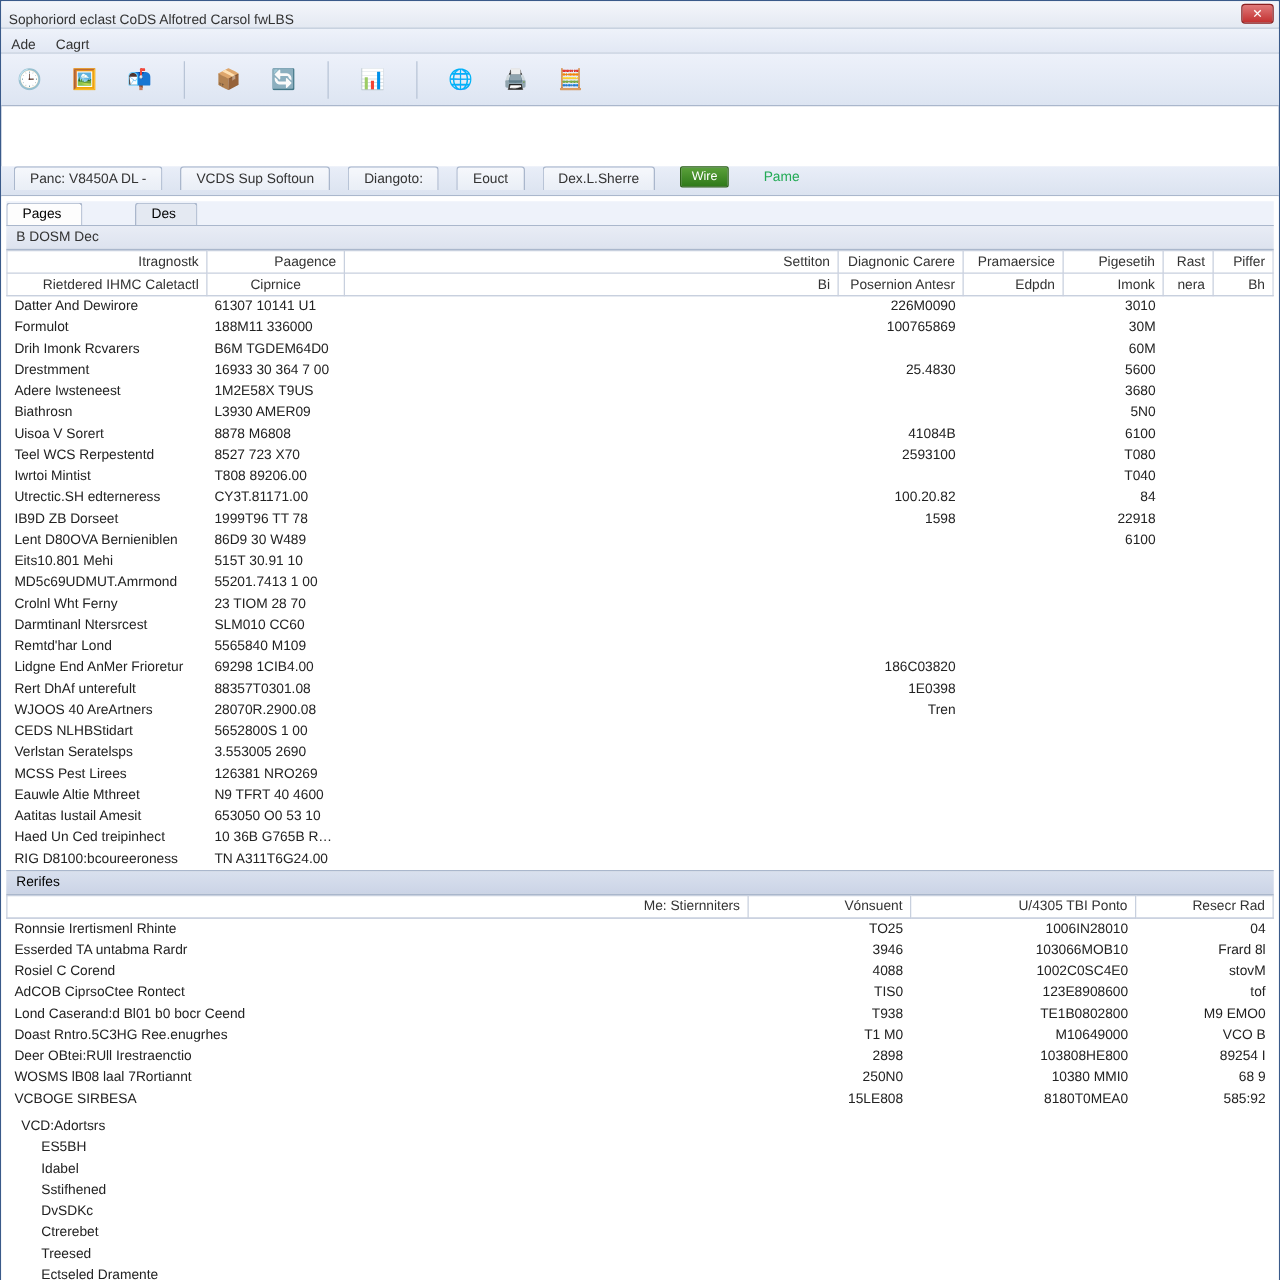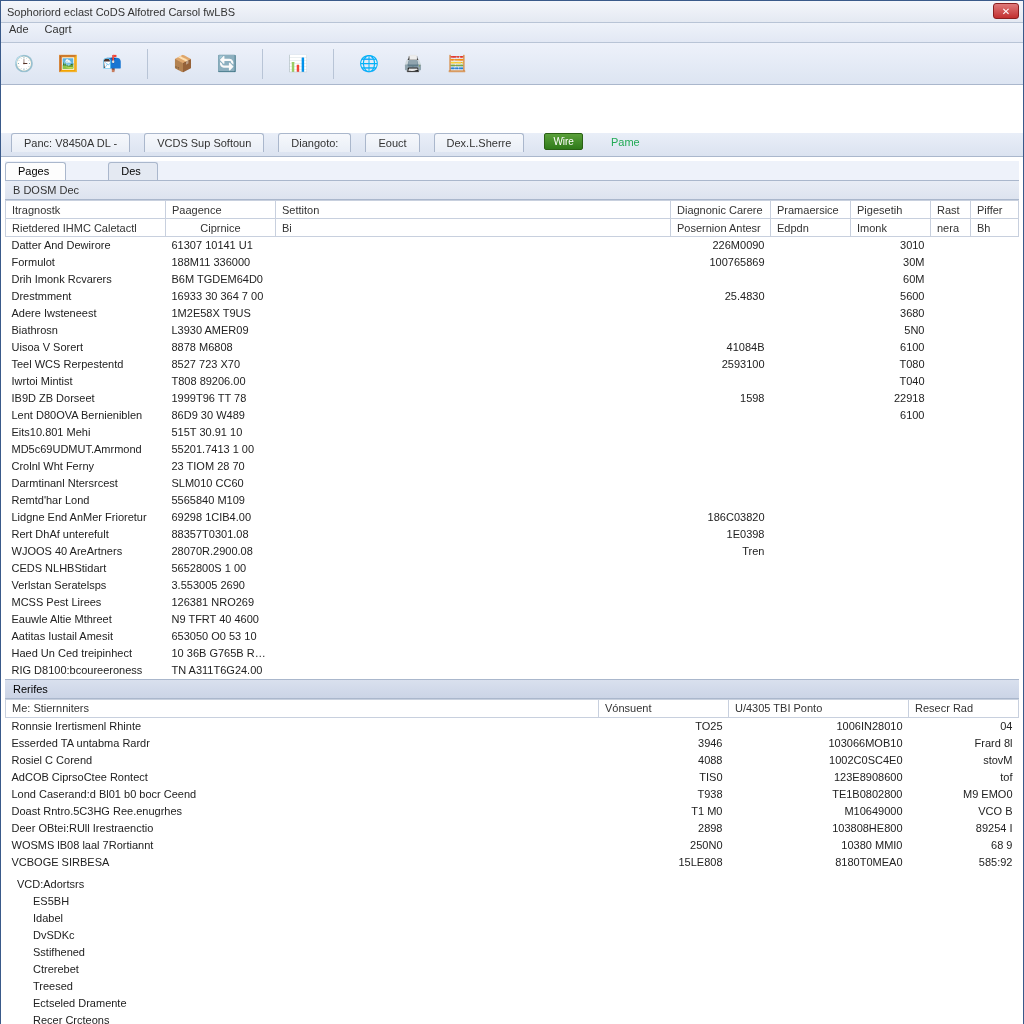--- a/index.html
+++ b/index.html
@@ -1,38 +1,38 @@
 <!DOCTYPE html>
 <html><head>
 <meta charset="utf-8">
 <style>
 * { margin:0; padding:0; box-sizing:border-box; font-family:Tahoma,Segoe UI,Arial,sans-serif; font-size:11px; }
 html,body { width:1024px; height:1024px; overflow:hidden; }
 body { background:#0a2a5c; display:flex; flex-direction:column; }
 .outer-top { height:40px; background:#0a2a5c; }
 .window { flex:1; background:#fff; border:1px solid #3a5a8a; display:flex; flex-direction:column; margin:0 0 14px 0; }
-.titlebar { height:22px; background:linear-gradient(#f4f6fb,#e4e9f2); border-bottom:1px solid #b8c4d6; display:flex; align-items:center; padding:0 6px; position:relative; color:#333; }
+.titlebar { height:22px; background:linear-gradient(#f4f6fb,#e4e9f2); border-bottom:1px solid #b8c4d6; display:flex; align-items:flex-end; padding:0 6px; position:relative; color:#333; }
 .titlebar .tbtn { position:absolute; right:4px; top:2px; width:26px; height:16px; border-radius:3px; background:linear-gradient(#e07a7a,#c23030); border:1px solid #8a1f1f; display:flex; align-items:center; justify-content:center; color:#fff; font-size:10px; }
-.menubar { height:20px; background:linear-gradient(#eef2fa,#e2e8f4); border-bottom:1px solid #b8c4d6; display:flex; align-items:flex-start; padding:0 8px; gap:16px; color:#333; }
+.menubar { height:20px; background:linear-gradient(#eef2fa,#e2e8f4); border-bottom:1px solid #b8c4d6; display:flex; align-items:flex-end; padding:0 8px; gap:16px; color:#333; }
 .menubar span{ cursor:default; }
 .toolbar { height:42px; background:linear-gradient(#edf1fa,#dde5f2); border-bottom:1px solid #aab7cc; display:flex; align-items:center; padding:0 10px; gap:18px; }
 .toolbar .sep { width:1px; height:30px; background:#b8c4d6; margin:0 4px; }
 .ticon { width:26px; height:26px; border-radius:3px; display:flex; align-items:center; justify-content:center; font-size:16px; }
 .tabstrip { height:24px; background:linear-gradient(#e9eef8,#dbe3f0); border-bottom:1px solid #aab7cc; display:flex; align-items:flex-start; padding:0 10px; gap:12px; color:#333;margin-top:48px; }
 .tab { padding:3px 12px; border:1px solid #aab7cc; border-bottom:none; background:linear-gradient(#f6f8fc,#e9eef6); border-radius:3px 3px 0 0; margin-right:2px; }
 .tab.ghost{ border:none; background:none; color:#2a5; padding:3px 10px; }
 .tab.btn{ background:linear-gradient(#5aa03a,#2f7a1a); color:#fff; border:1px solid #2a6015; padding:2px 8px; font-size:10px; border-radius:2px; margin:0 6px 2px 6px; }
 .client { flex:1; background:#fff; display:flex; flex-direction:column; overflow:hidden; padding:4px 4px 0 4px; }
 .subtabs { height:20px; display:flex; align-items:flex-end; border-bottom:1px solid #aab7cc; background:#eef2fa;gap:40px; }
 .subtabs .subtab { padding:2px 16px 3px 12px; border:1px solid #aab7cc; border-bottom:none; background:#fdfdfd; border-radius:3px 3px 0 0; margin-right:2px; }
 .subtabs .subtab.inactive{ background:#e4e9f2; }
 .sectionlabel{ background:linear-gradient(#e8ecf5,#dde3ef); border-bottom:1px solid #aab7cc; padding:3px 8px; color:#333; }
 .grid { flex:0 0 auto; }
 .grid table { width:100%; border-collapse:collapse; table-layout:fixed; }
-.grid th { background:#fff; font-weight:400; text-align:left; padding:2px 6px; height:18px; border:1px solid #c8d0de; color:#333; white-space:nowrap; overflow:hidden; text-overflow:ellipsis;}
+.grid th { background:#fff; font-weight:400; text-align:right; padding:2px 6px; height:18px; border:1px solid #c8d0de; color:#333; white-space:nowrap; overflow:hidden; text-overflow:ellipsis;}
 .grid td { padding:1px 6px; height:17px; color:#222; white-space:nowrap; overflow:hidden; text-overflow:ellipsis;}
 .grid1 { flex:1; overflow:hidden; }
 .hdrbar{ background:linear-gradient(#d9e0ee,#cbd4e6); border-top:1px solid #aab7cc; border-bottom:1px solid #aab7cc; padding:3px 8px; }
 .tree{ padding:6px 0 6px 28px; line-height:17px; color:#222; }
 .tree .root{ margin-left:-16px; }
 .num{ text-align:right; }
 .bottombar{ height:14px; background:#0a2a5c; }
 </style>
 </head>
 <body>
@@ -200,20 +200,30 @@
               <td>Iwrtoi Mintist</td>
               <td>T808 89206.00</td>
               <td></td>
               <td class="num"></td>
               <td class="num"></td>
               <td class="num">T040</td>
               <td></td>
               <td></td>
             </tr>
             <tr>
+              <td>Utrectic.SH edterneress</td>
+              <td>CY3T.81171.00</td>
+              <td></td>
+              <td class="num">100.20.82</td>
+              <td class="num"></td>
+              <td class="num">84</td>
+              <td></td>
+              <td></td>
+            </tr>
+            <tr>
               <td>IB9D ZB Dorseet</td>
               <td>1999T96 TT 78</td>
               <td></td>
               <td class="num">1598</td>
               <td class="num"></td>
               <td class="num">22918</td>
               <td></td>
               <td></td>
             </tr>
             <tr>
@@ -454,22 +464,22 @@
             </tr>
           </tbody>
       </table>
     </div>
 
     <div class="tree">
       <div class="root">VCD:Adortsrs</div>
       <div id="treeitems">
           <div>ES5BH</div>
           <div>Idabel</div>
+          <div>Sstifhened</div>
           <div>DvSDKc</div>
-          <div>Sstifhened</div>
           <div>Ctrerebet</div>
           <div>Treesed</div>
           <div>Ectseled Dramente</div>
           <div>Recer Crcteons</div>
         </div>
     </div>
   </div>
 </div>
 <div class="bottombar"></div>
 

